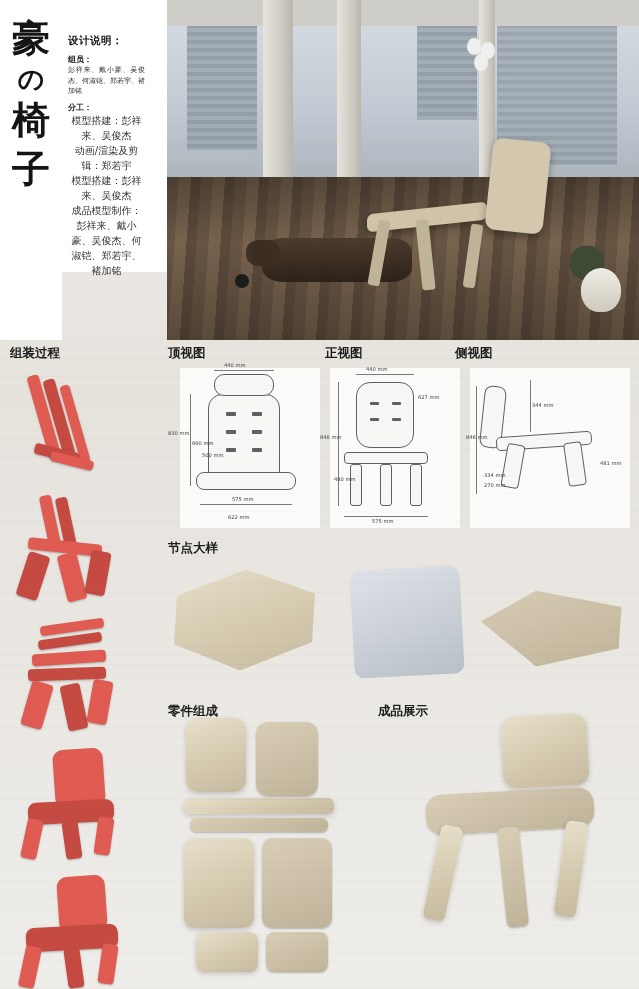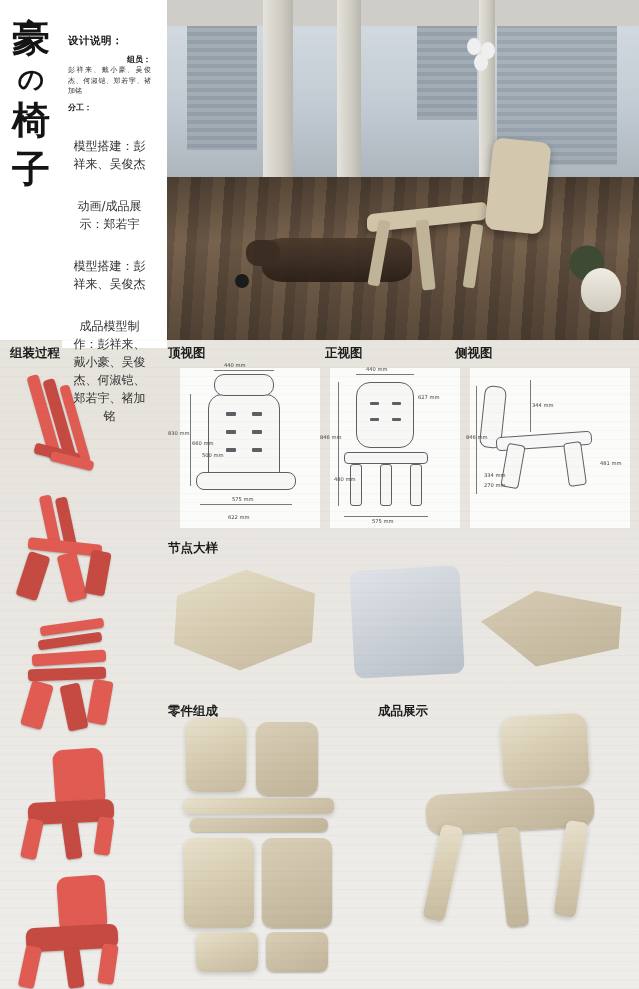--- a/index.html
+++ b/index.html
@@ -32,36 +32,36 @@
     padding-top: 14px;
   }
   .title-char {
     font-family: "DejaVu Serif", serif;
     font-size: 38px; line-height: 1.28; color: #141414; font-weight: 700;
   }
   .title-char.small { font-size: 26px; }
 
   
   .desc {
-    position: absolute; left: 62px; top: 0; width: 105px; height: 348px;
+    position: absolute; left: 62px; top: 0; width: 105px; height: 272px;
     background: #ffffff;
-    padding: 34px 16px 6px 6px;
+    padding: 34px 22px 6px 6px;
   }
   .desc h2 {
     font-size: 10.5px; font-weight: 700; color: #111; margin-bottom: 5px;
     letter-spacing: .5px;
   }
   .desc p {
     font-size: 7.6px; line-height: 1.55; color: #333; text-align: justify;
     text-indent: 2em;
   }
-  .desc .team-title { font-size: 8px; font-weight: 700; margin-top: 6px; color:#111;text-align:right;}
+  .desc .team-title { font-size: 8px; font-weight: 700; margin-top: 6px; color:#111;}
   .desc .team { font-size: 7px; line-height: 1.5; color: #333; text-align: justify; }
   .desc .role-title { font-size: 8px; font-weight: 700; margin-top: 5px; color:#111;}
-  .desc .role { font-size: 12px; line-height: 1.5; color: #333; text-align: center; margin-top: 24px;}
+  .desc .role { font-size: 10px; line-height: 1.5; color: #333; text-align: center;}
 
   
   .hero {
     position: absolute; left: 167px; top: 0; width: 472px; height: 340px;
     overflow: hidden;
     background: linear-gradient(180deg,#cfd6dc 0%, #b9c3cc 35%, #8d9199 55%, #6c6a66 100%);
   }
   .sky { position:absolute; left:0; top:0; right:0; height:52%;
     background: linear-gradient(180deg,#d7dde3 0%, #c2cbd3 60%, #adb6bd 100%); }
   .bldg { position:absolute; background:#9aa3ab; opacity:.9; }
@@ -139,21 +139,21 @@
     <div class="title-char">椅</div>
     <div class="title-char">子</div>
   </div>
 
   <div class="desc">
     <h2>设计说明：</h2>
     <div class="team-title">组员：</div>
     <div class="team">彭祥来、戴小豪、吴俊杰、何淑铠、郑若宇、褚加铭</div>
     <div class="role-title">分工：</div>
     <div class="role">模型搭建：彭祥来、吴俊杰</div>
-    <div class="role">动画/成品展示：郑若宇</div>
+    <div class="role">动画/渲染及剪辑：郑若宇</div>
     <div class="role">模型搭建：彭祥来、吴俊杰</div>
     <div class="role">成品模型制作：彭祥来、戴小豪、吴俊杰、何淑铠、郑若宇、褚加铭</div>
   </div>
 
   <div class="hero">
     <div class="sky"></div>
     <div class="bldg glass" style="left:20px;top:0;width:70px;height:150px;"></div>
     <div class="bldg glass" style="left:250px;top:0;width:60px;height:120px;"></div>
     <div class="bldg glass" style="left:330px;top:0;width:120px;height:165px;opacity:.8;"></div>
     <div class="ceiling"></div>

